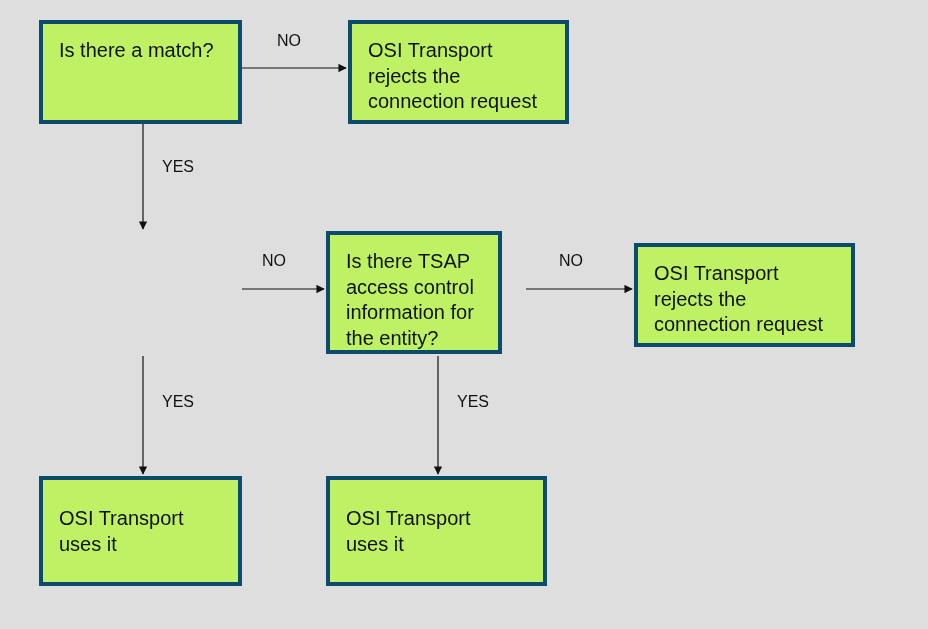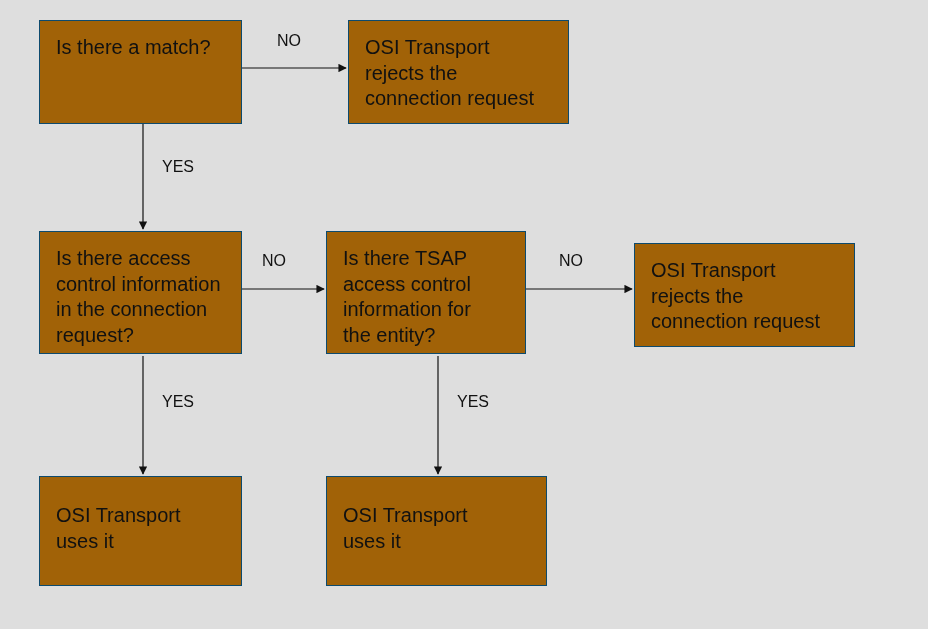--- a/index.html
+++ b/index.html
@@ -12,22 +12,22 @@
     font-size: 20px;
     color: #111;
   }
   .canvas {
     position: relative;
     width: 928px;
     height: 629px;
   }
   .box {
     position: absolute;
-    background: #a16207;
-    border: 1px solid #0c4a6e;
+    background: #bef264;
+    border: 4px solid #0c4a6e;
     box-sizing: border-box;
     padding: 14px 16px;
     line-height: 1.28;
     display: flex;
     align-items: flex-start;
   }
   .box .txt { white-space: pre-line; }
   .label {
     position: absolute;
     font-size: 16px;
@@ -72,29 +72,23 @@
   <div class="label" style="left:277px; top:32px;">NO</div>
 
   <div class="box" style="left:348px; top:20px; width:221px; height:104px;">
     <span class="txt">OSI Transport
 rejects the
 connection request</span>
   </div>
 
   <div class="label" style="left:162px; top:158px;">YES</div>
 
-  <div class="box" style="left:39px; top:231px; width:203px; height:123px;">
-    <span class="txt">Is there access
-control information
-in the connection
-request?</span>
-  </div>
   <div class="label" style="left:262px; top:252px;">NO</div>
 
-  <div class="box" style="left:326px; top:231px; width:200px; height:123px;">
+  <div class="box" style="left:326px; top:231px; width:176px; height:123px;">
     <span class="txt">Is there TSAP
 access control
 information for
 the entity?</span>
   </div>
   <div class="label" style="left:559px; top:252px;">NO</div>
 
   <div class="box" style="left:634px; top:243px; width:221px; height:104px;">
     <span class="txt">OSI Transport
 rejects the

